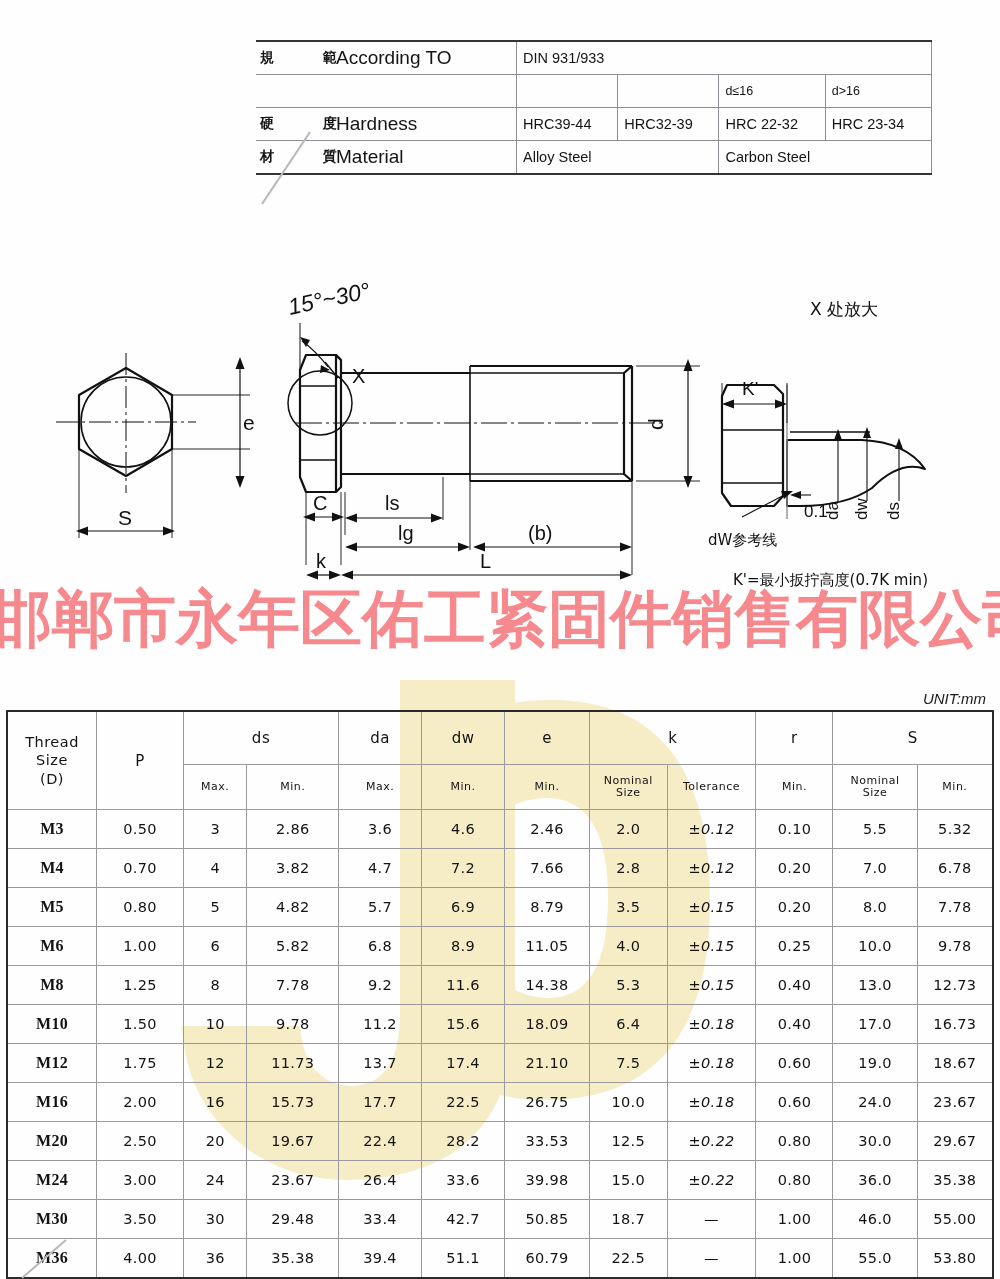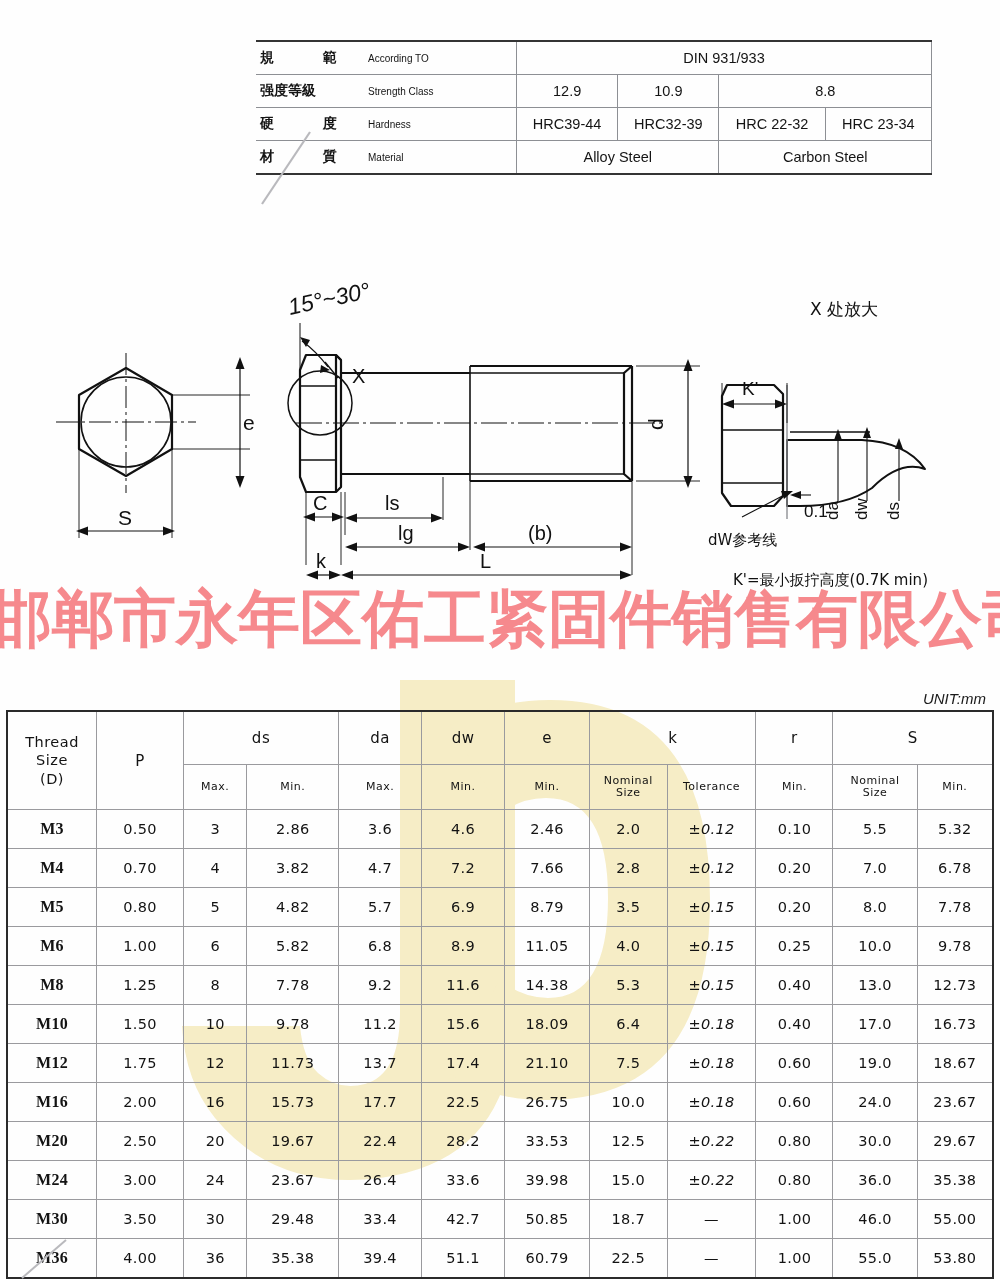--- a/index.html
+++ b/index.html
@@ -28,39 +28,39 @@
     left:256px; top:40px;
     width:676px;
     border-collapse:collapse;
     font-size:14.5px;
     z-index:2;
   }
   #spec-table td{
     border:1px solid #8d8f94;
     padding:3px 6px;
     height:26px;
-    text-align:center;
+    text-align:left;
     vertical-align:middle;
     white-space:nowrap;
     color:#141414;
   }
   #spec-table td.lbl{
     text-align:left;
     border-left:none;
     padding-left:4px;
     width:250px;
   }
   #spec-table tr:first-child td{border-top:2px solid #343434;}
   #spec-table tr:last-child td{border-bottom:2px solid #343434;}
   #spec-table td.noright{border-right:none;}
   .cjk{font-family:"DejaVu Sans", sans-serif; font-weight:bold; font-size:14px;}
   .lbl-inner{display:flex;align-items:center;gap:4px;}
   .lbl-cjk{display:inline-block;width:72px;letter-spacing:0;}
   .lbl-cjk.sp3{letter-spacing:22px;}
-  .lbl-en{font-size:10px;padding-left:32px;}
+  .lbl-en{font-size:19px;}
   .small-sub{font-size:12.5px;}
 
   
   #scratch{
     position:absolute;left:258px;top:128px;width:60px;height:80px;z-index:3;pointer-events:none;
   }
 
   
   #drawing{
     position:absolute;left:0;top:255px;width:1000px;height:370px;z-index:2;
@@ -140,32 +140,28 @@
     <tr>
       <td class="lbl noright">
         <span class="lbl-inner">
           <span class="cjk lbl-cjk sp3">規      範</span>
           <span class="lbl-en">According TO</span>
         </span>
       </td>
       <td colspan="4">DIN 931/933</td>
     </tr>
 
+
     <tr>
-      <td class="lbl noright">
-        <span class="lbl-inner">
-          <span class="cjk lbl-cjk">强度等級</span>
-          <span class="lbl-en">Strength Class</span>
-        </span>
-      </td>
-      <td>12.9</td>
-      <td>10.9</td>
-      <td colspan="2">8.8</td>
+      <td class="lbl noright">&nbsp;</td>
+      <td style="border-top:none;border-bottom:none;"></td>
+      <td style="border-top:none;border-bottom:none;"></td>
+      <td class="small-sub">d≤16</td>
+      <td class="small-sub">d&gt;16</td>
     </tr>
-
 
     <tr>
       <td class="lbl noright">
         <span class="lbl-inner">
           <span class="cjk lbl-cjk sp3">硬      度</span>
           <span class="lbl-en">Hardness</span>
         </span>
       </td>
       <td>HRC39-44</td>
       <td>HRC32-39</td>

